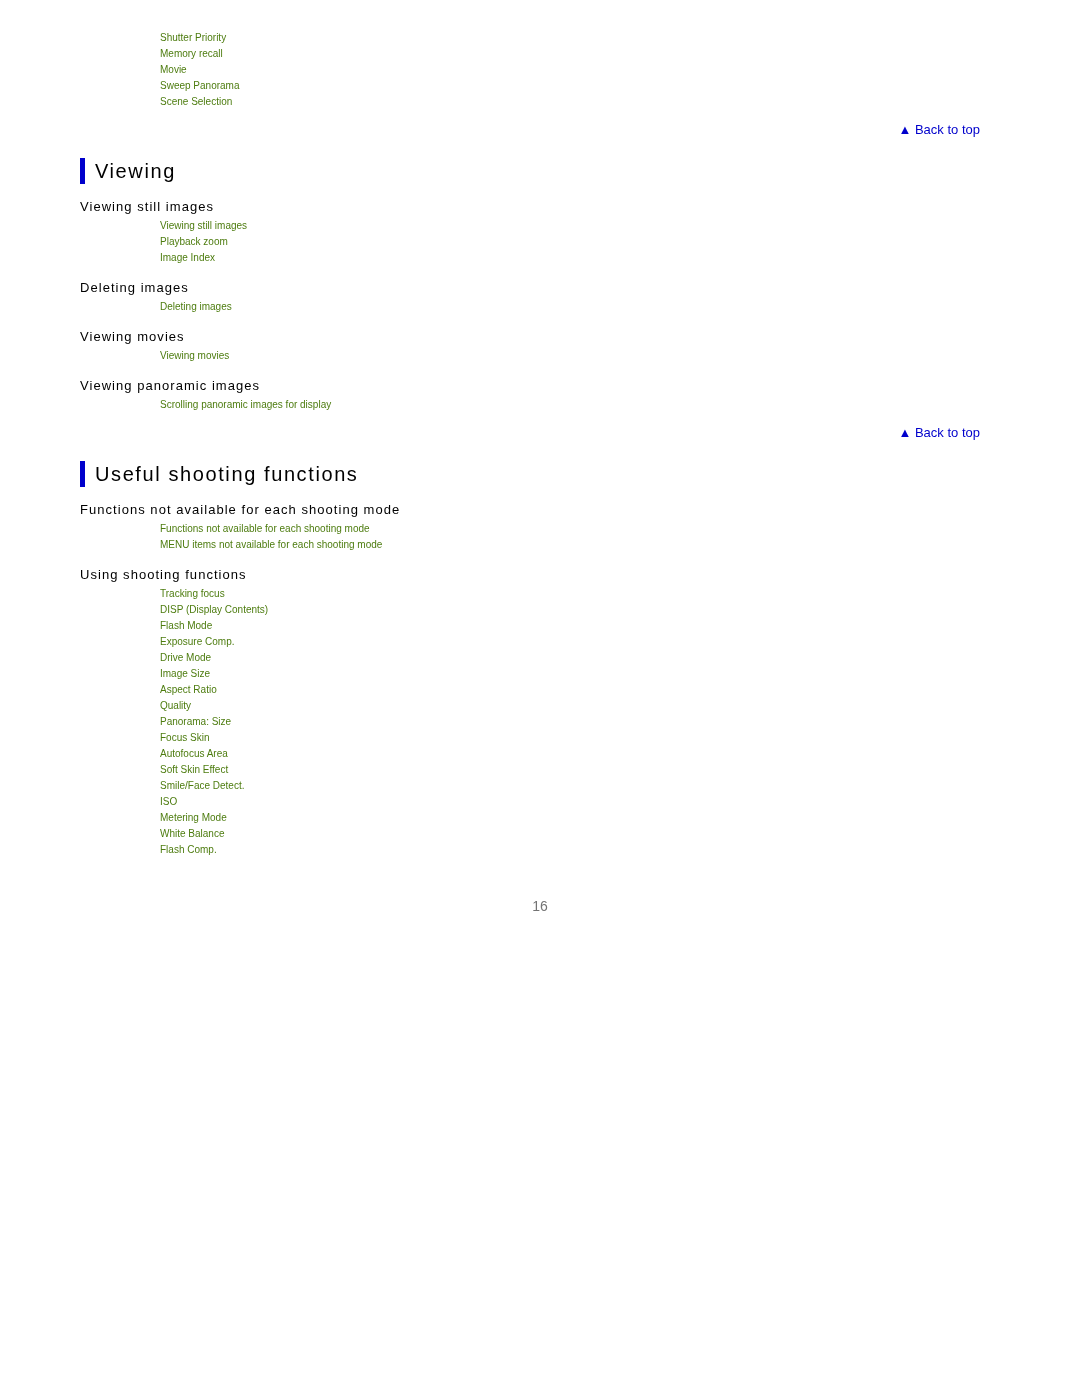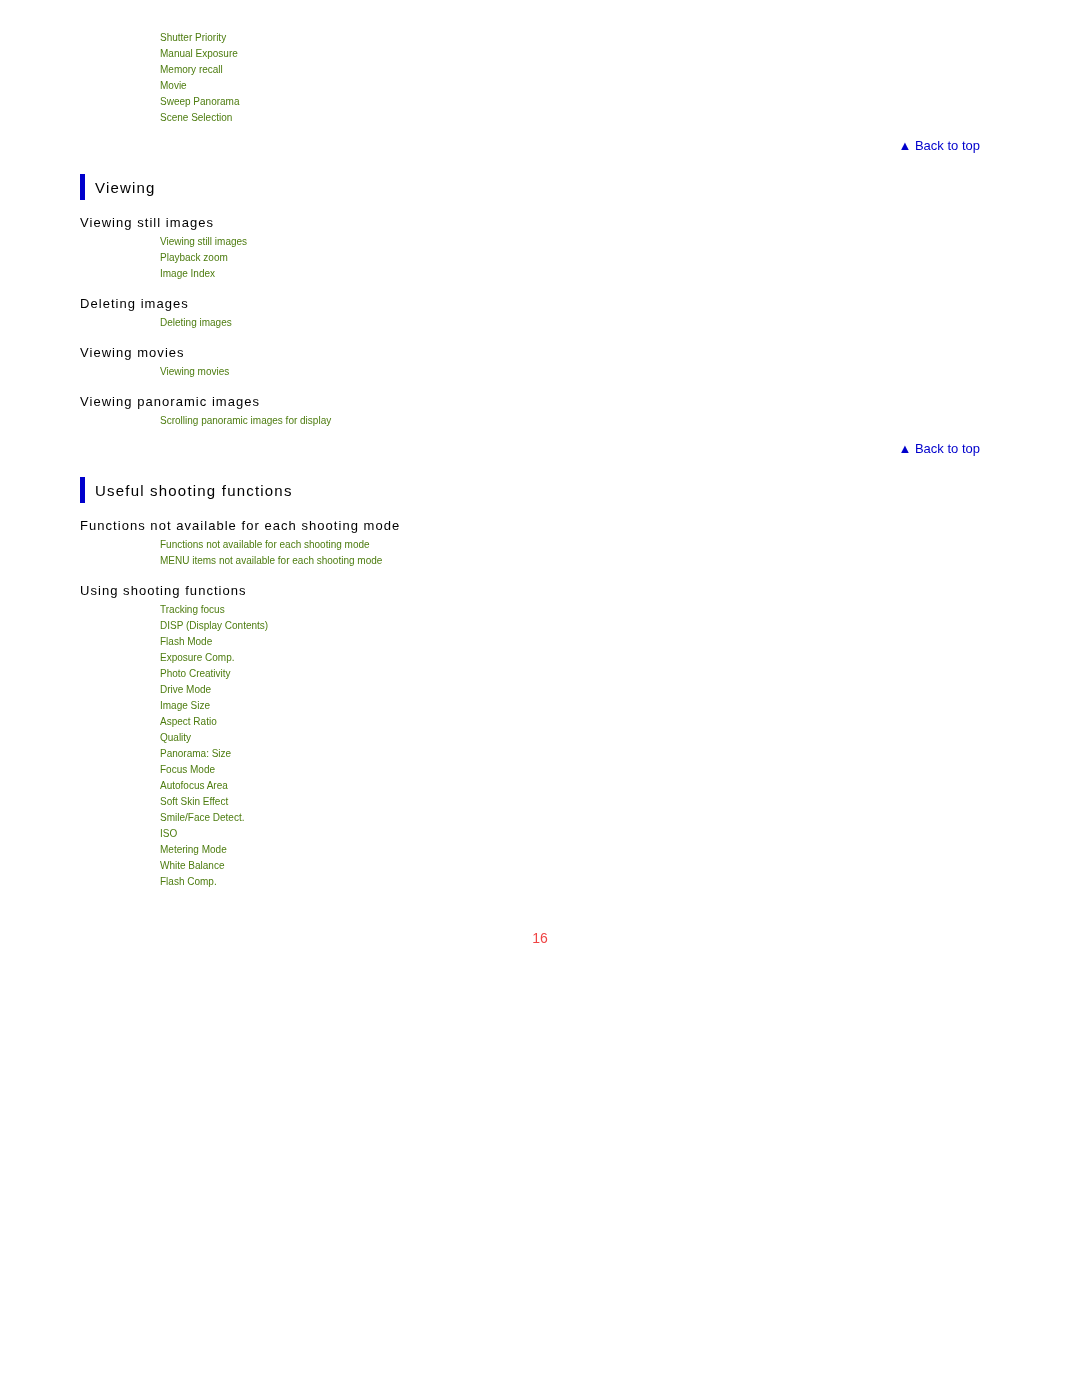--- a/index.html
+++ b/index.html
@@ -50,21 +50,21 @@
 
     .section-bar {
       width: 5px;
       height: 26px;
       background: #0000cc;
       margin-right: 10px;
       flex-shrink: 0;
     }
 
     .section-title {
-      font-size: 15px;
+      font-size: 20px;
       font-weight: normal;
       letter-spacing: 0.08em;
       color: #000000;
     }
 
     .subsection-title {
       font-size: 13px;
       letter-spacing: 0.08em;
       color: #000000;
       margin: 14px 0 4px 0;
@@ -75,32 +75,31 @@
       margin-bottom: 6px;
     }
 
     .section-content {
       margin-left: 0;
     }
 
     .page-number {
       text-align: center;
       font-size: 14px;
-      color: #ef4444;
+      color: #737373;
       margin-top: 40px;
     }
   </style>
 </head>
 <body>
 
 <div class="page-container">
 
   <div class="indented-links">
     <a class="link-item">Shutter Priority</a>
-    <a class="link-item">Manual Exposure</a>
     <a class="link-item">Memory recall</a>
     <a class="link-item">Movie</a>
     <a class="link-item">Sweep Panorama</a>
     <a class="link-item">Scene Selection</a>
   </div>
 
   <div style="text-align:right; padding-right: 20px; margin: 10px 0 20px 0;">
     <span class="back-to-top">Back to top</span>
   </div>
 
@@ -150,27 +149,26 @@
       <a class="link-item">Functions not available for each shooting mode</a>
       <a class="link-item">MENU items not available for each shooting mode</a>
     </div>
 
     <div class="subsection-title">Using shooting functions</div>
     <div class="indented-links">
       <a class="link-item">Tracking focus</a>
       <a class="link-item">DISP (Display Contents)</a>
       <a class="link-item">Flash Mode</a>
       <a class="link-item">Exposure Comp.</a>
-      <a class="link-item">Photo Creativity</a>
       <a class="link-item">Drive Mode</a>
       <a class="link-item">Image Size</a>
       <a class="link-item">Aspect Ratio</a>
       <a class="link-item">Quality</a>
       <a class="link-item">Panorama: Size</a>
-      <a class="link-item">Focus Mode</a>
+      <a class="link-item">Focus Skin</a>
       <a class="link-item">Autofocus Area</a>
       <a class="link-item">Soft Skin Effect</a>
       <a class="link-item">Smile/Face Detect.</a>
       <a class="link-item">ISO</a>
       <a class="link-item">Metering Mode</a>
       <a class="link-item">White Balance</a>
       <a class="link-item">Flash Comp.</a>
     </div>
   </div>
 

